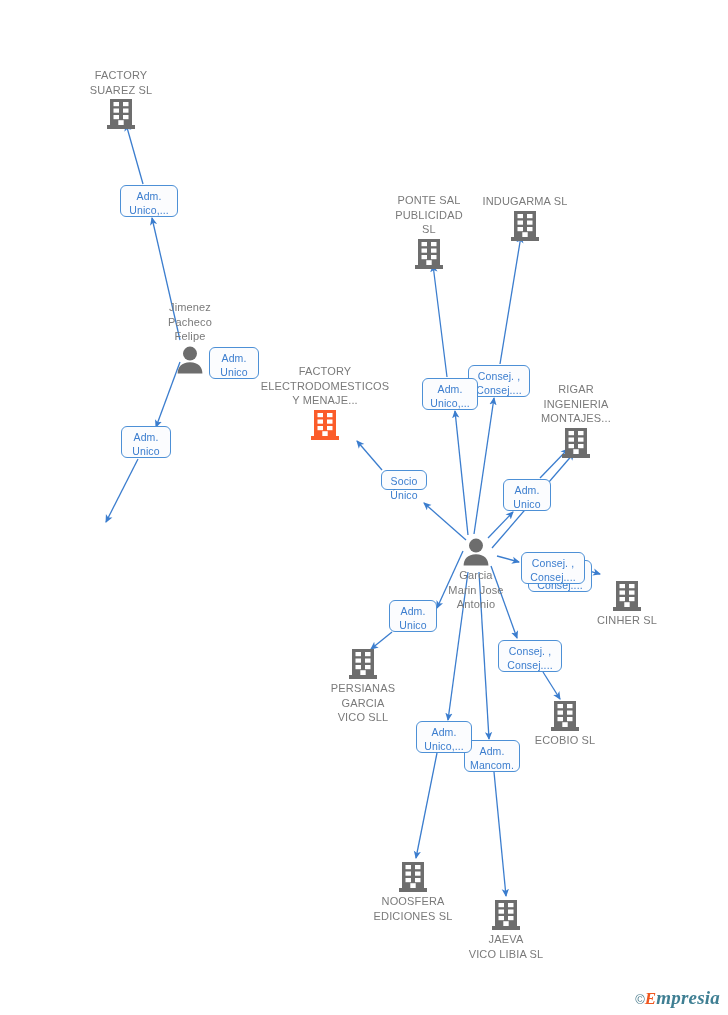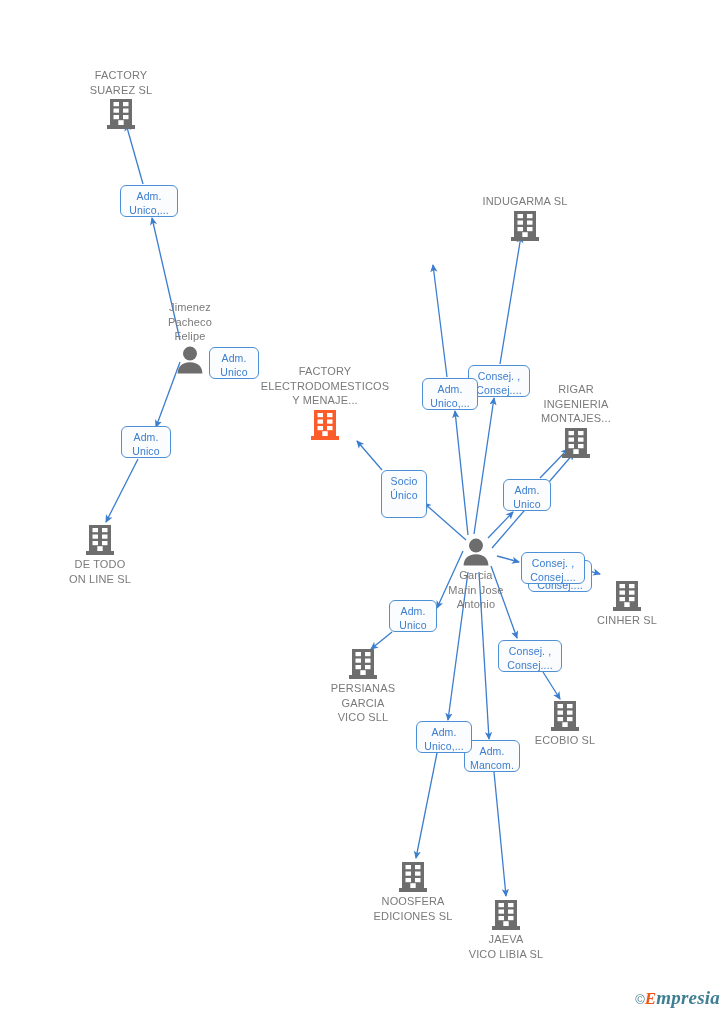--- a/index.html
+++ b/index.html
@@ -178,41 +178,20 @@
     <span class="icon-wrap">
       <svg width="30" height="30" viewBox="0 0 30 30">
           <g fill="#6d6d6d">
         <circle cx="15" cy="8.6" r="7"></circle>
         <path d="M15,17.2 C6.5,17.2 2.6,22.3 2.6,28.4 L27.4,28.4 C27.4,22.3 23.5,17.2 15,17.2 Z"></path>
       </g>
         </svg>
     </span>
   </div>
 
-  <div class="node" style="left:100px; top:524px;">
-    <span class="icon-wrap">
-      <svg width="30" height="32" viewBox="0 0 30 32">
-          <g fill="#6d6d6d">
-        <rect x="4" y="1" width="22" height="26"></rect>
-            <rect x="1" y="27" width="28" height="4"></rect>
-      </g>
-          <g fill="#fff">
-        <rect x="7.5" y="4" width="5.5" height="4.2"></rect>
-            <rect x="17" y="4" width="5.5" height="4.2"></rect>
-        <rect x="7.5" y="10.5" width="5.5" height="4.2"></rect>
-            <rect x="17" y="10.5" width="5.5" height="4.2"></rect>
-        <rect x="7.5" y="17" width="5.5" height="4.2"></rect>
-            <rect x="17" y="17" width="5.5" height="4.2"></rect>
-        <rect x="12.3" y="22.2" width="5.4" height="4.8"></rect>
-      </g>
-        </svg>
-    </span>
-    <div class="node-label below">DE TODO
-ON LINE  SL</div>
-  </div>
 
   <div class="node" style="left:325px; top:344px; width:160px; margin-left:-80px;">
     <div class="node-label above">FACTORY
 ELECTRODOMESTICOS
 Y MENAJE...</div>
     <span class="icon-wrap">
       <svg width="30" height="32" viewBox="0 0 30 32">
           <g fill="#fb5c2a">
         <rect x="4" y="1" width="22" height="26"></rect>
             <rect x="1" y="27" width="28" height="4"></rect>
@@ -223,20 +202,42 @@
         <rect x="7.5" y="10.5" width="5.5" height="4.2"></rect>
             <rect x="17" y="10.5" width="5.5" height="4.2"></rect>
         <rect x="7.5" y="17" width="5.5" height="4.2"></rect>
             <rect x="17" y="17" width="5.5" height="4.2"></rect>
         <rect x="12.3" y="22.2" width="5.4" height="4.8"></rect>
       </g>
         </svg>
     </span>
   </div>
 
+  <div class="node" style="left:429px; top:173px;">
+    <div class="node-label above">PONTE SAL
+PUBLICIDAD
+SL</div>
+    <span class="icon-wrap">
+      <svg width="30" height="32" viewBox="0 0 30 32">
+          <g fill="#6d6d6d">
+        <rect x="4" y="1" width="22" height="26"></rect>
+            <rect x="1" y="27" width="28" height="4"></rect>
+      </g>
+          <g fill="#fff">
+        <rect x="7.5" y="4" width="5.5" height="4.2"></rect>
+            <rect x="17" y="4" width="5.5" height="4.2"></rect>
+        <rect x="7.5" y="10.5" width="5.5" height="4.2"></rect>
+            <rect x="17" y="10.5" width="5.5" height="4.2"></rect>
+        <rect x="7.5" y="17" width="5.5" height="4.2"></rect>
+            <rect x="17" y="17" width="5.5" height="4.2"></rect>
+        <rect x="12.3" y="22.2" width="5.4" height="4.8"></rect>
+      </g>
+        </svg>
+    </span>
+  </div>
 
   <div class="node" style="left:576px; top:362px;">
     <div class="node-label above">RIGAR
 INGENIERIA
 MONTAJES...</div>
     <span class="icon-wrap">
       <svg width="30" height="32" viewBox="0 0 30 32">
           <g fill="#6d6d6d">
         <rect x="4" y="1" width="22" height="26"></rect>
             <rect x="1" y="27" width="28" height="4"></rect>
@@ -397,21 +398,21 @@
     <div class="node-label below">JAEVA
 VICO LIBIA SL</div>
   </div>
 
   <div class="chip" style="left:120px; top:185px; width:58px; height:32px;">Adm.
 Unico,...</div>
   <div class="chip" style="left:209px; top:347px; width:50px; height:32px;">Adm.
 Unico</div>
   <div class="chip" style="left:121px; top:426px; width:50px; height:32px;">Adm.
 Unico</div>
-  <div class="chip" style="left:381px; top:470px; width:46px; height:48px;">Socio
+  <div class="chip" style="left:381px; top:470px; width:46px; height:20px;">Socio
 Único</div>
   <div class="chip" style="left:422px; top:378px; width:56px; height:32px; z-index:3;">Adm.
 Unico,...</div>
   <div class="chip" style="left:468px; top:365px; width:62px; height:32px; z-index:2;">Consej. ,
 Consej....</div>
   <div class="chip" style="left:503px; top:479px; width:48px; height:32px;">Adm.
 Unico</div>
   <div class="chip" style="left:528px; top:560px; width:64px; height:32px; z-index:2;">Consej. ,
 Consej....</div>
   <div class="chip" style="left:521px; top:552px; width:64px; height:32px; z-index:3;">Consej. ,

